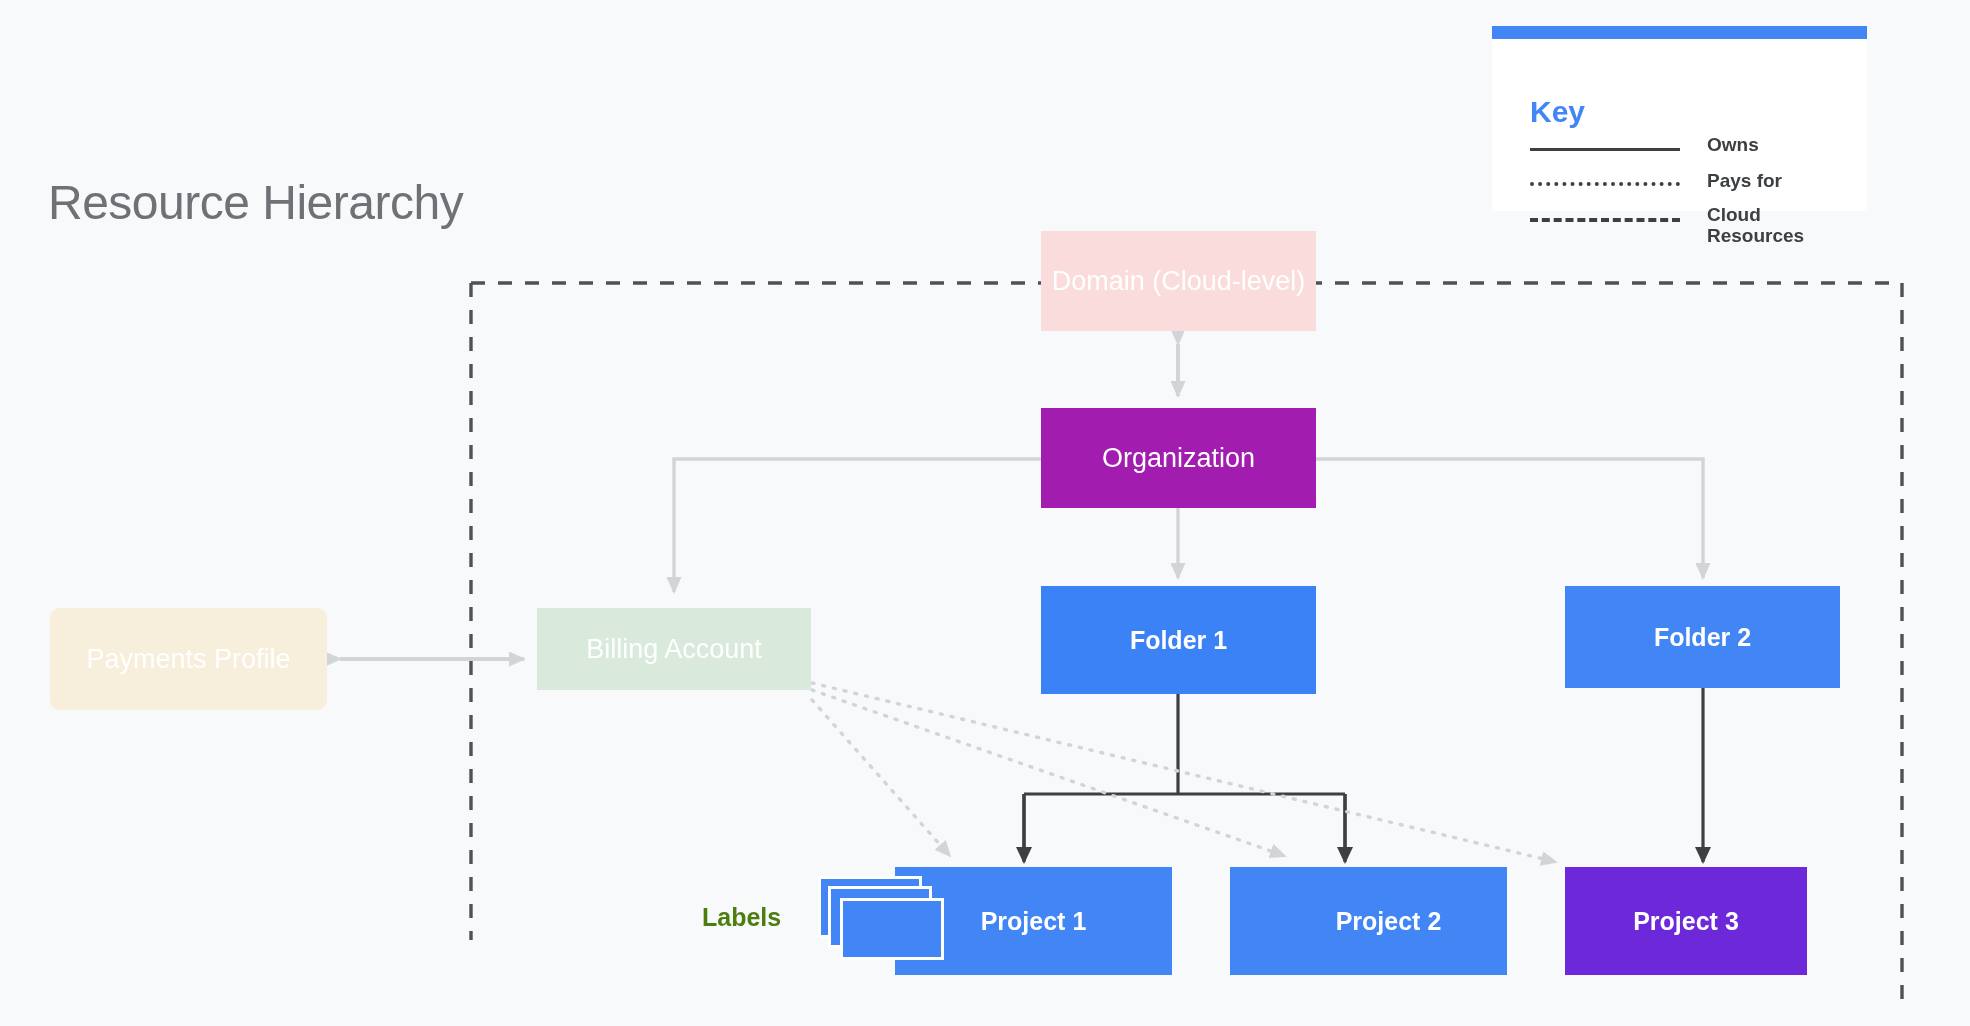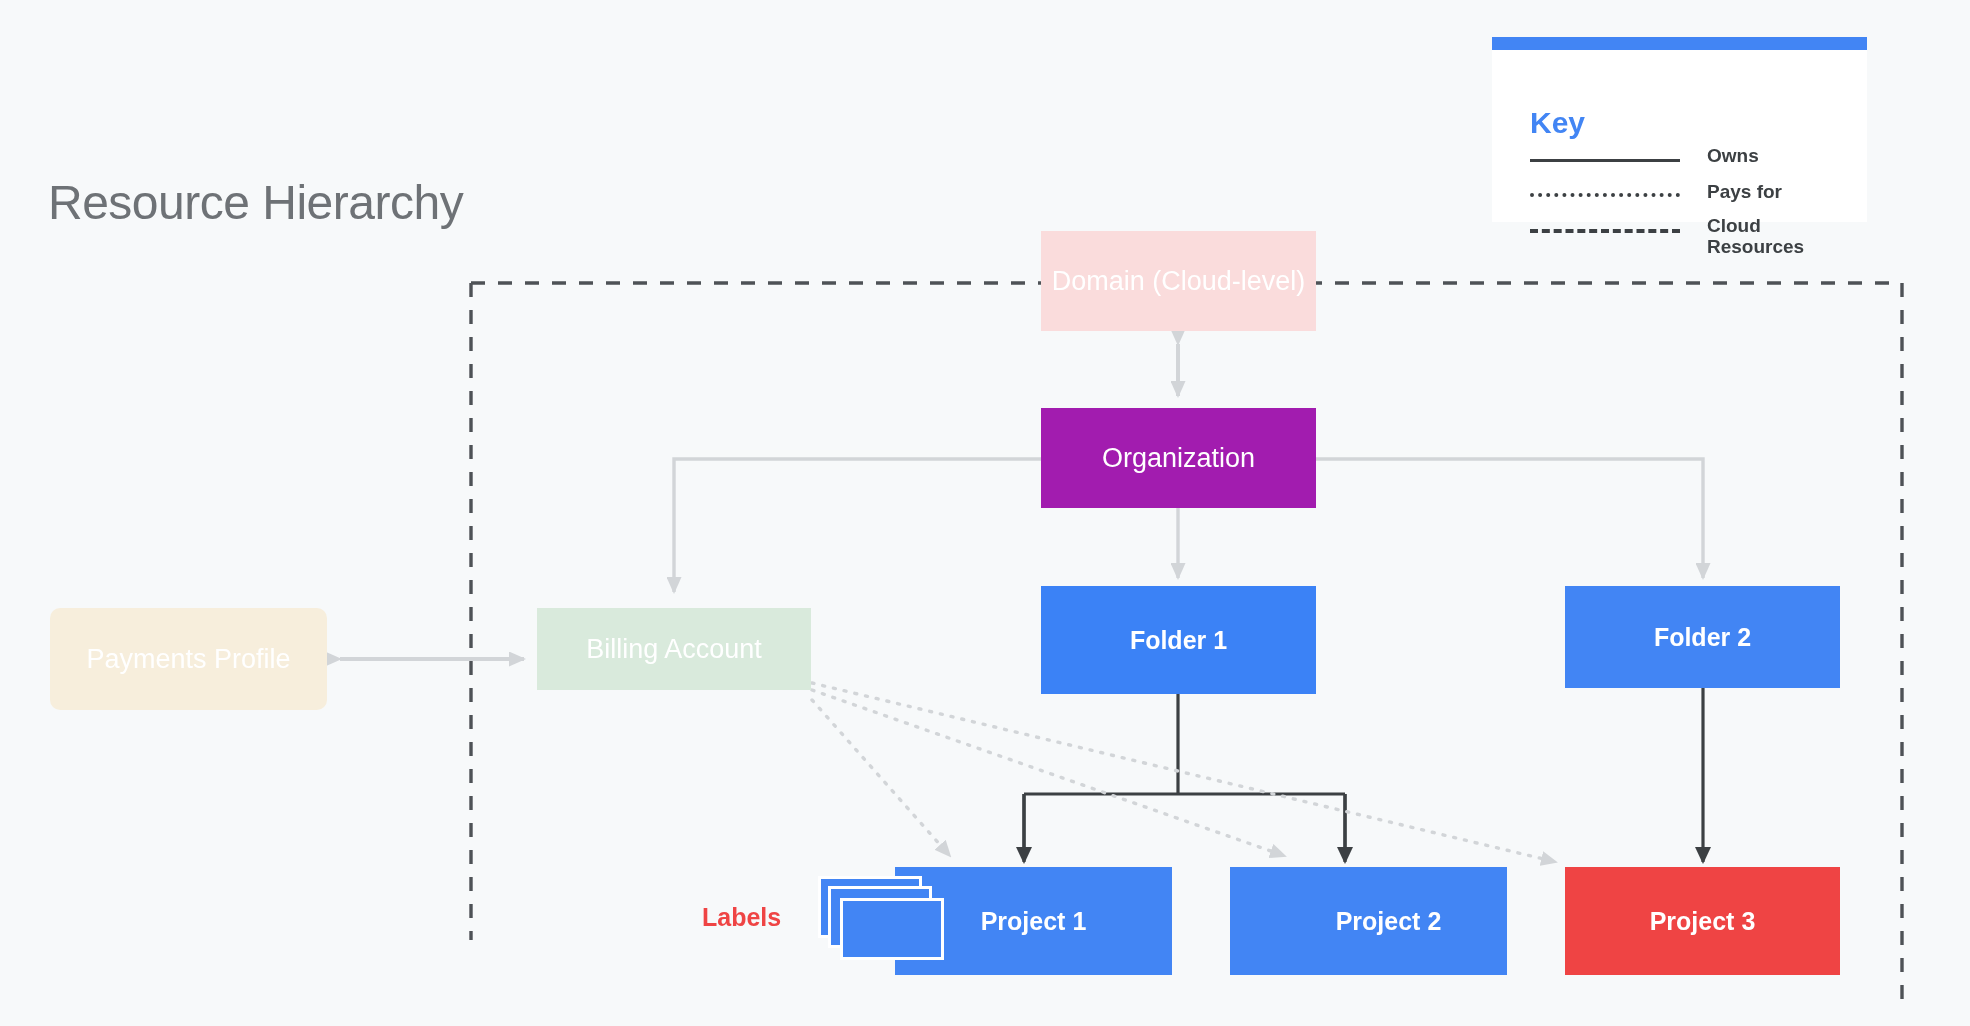--- a/index.html
+++ b/index.html
@@ -27,37 +27,37 @@
   .node-solid{color:#FFFFFF;font-size:25px;font-weight:700;}
 
   #domain{left:1041px;top:231px;width:275px;height:100px;background:#FADCDC;}
   #organization{left:1041px;top:408px;width:275px;height:100px;background:#a21caf;}
   #payments{left:50px;top:608px;width:277px;height:102px;background:#F7EEDC;border-radius:10px;}
   #billing{left:537px;top:608px;width:274px;height:82px;background:#D9EADC;}
   #folder1{left:1041px;top:586px;width:275px;height:108px;background:#3b82f6;}
   #folder2{left:1565px;top:586px;width:275px;height:102px;background:#4285F4;}
   #project1{left:895px;top:867px;width:277px;height:108px;background:#4285F4;}
   #project2{left:1230px;top:867px;width:277px;height:108px;background:#4285F4;padding-left:40px;}
-  #project3{left:1565px;top:867px;width:275px;height:108px;background:#ef4444;}
+  #project3{left:1565px;top:867px;width:242px;height:108px;background:#6d28d9;}
 
   .labels-text{
     position:absolute;left:702px;top:903px;
-    font-size:25px;font-weight:700;color:#ef4444;white-space:nowrap;
+    font-size:25px;font-weight:700;color:#4d7c0f;white-space:nowrap;
   }
   .label-stack{position:absolute;left:818px;top:876px;width:130px;height:96px;}
   .label-card{
     position:absolute;background:#4285F4;border:3px solid #FFFFFF;
     box-sizing:border-box;width:104px;height:62px;
   }
   .lc1{left:0px;top:0px;}
   .lc2{left:10px;top:10px;}
   .lc3{left:22px;top:22px;}
 
   .key-panel{
-    position:absolute;left:1492px;top:37px;width:375px;height:185px;
+    position:absolute;left:1492px;top:26px;width:375px;height:185px;
     background:#FFFFFF;box-sizing:border-box;
   }
   .key-bar{position:absolute;left:0;top:0;width:375px;height:13px;background:#4285F4;}
   .key-title{
     position:absolute;left:38px;top:69px;
     font-size:30px;font-weight:700;color:#4285F4;white-space:nowrap;
   }
   .key-swatch{position:absolute;width:150px;height:0;}
   .key-label{
     position:absolute;font-size:19px;font-weight:700;color:#3C4043;

